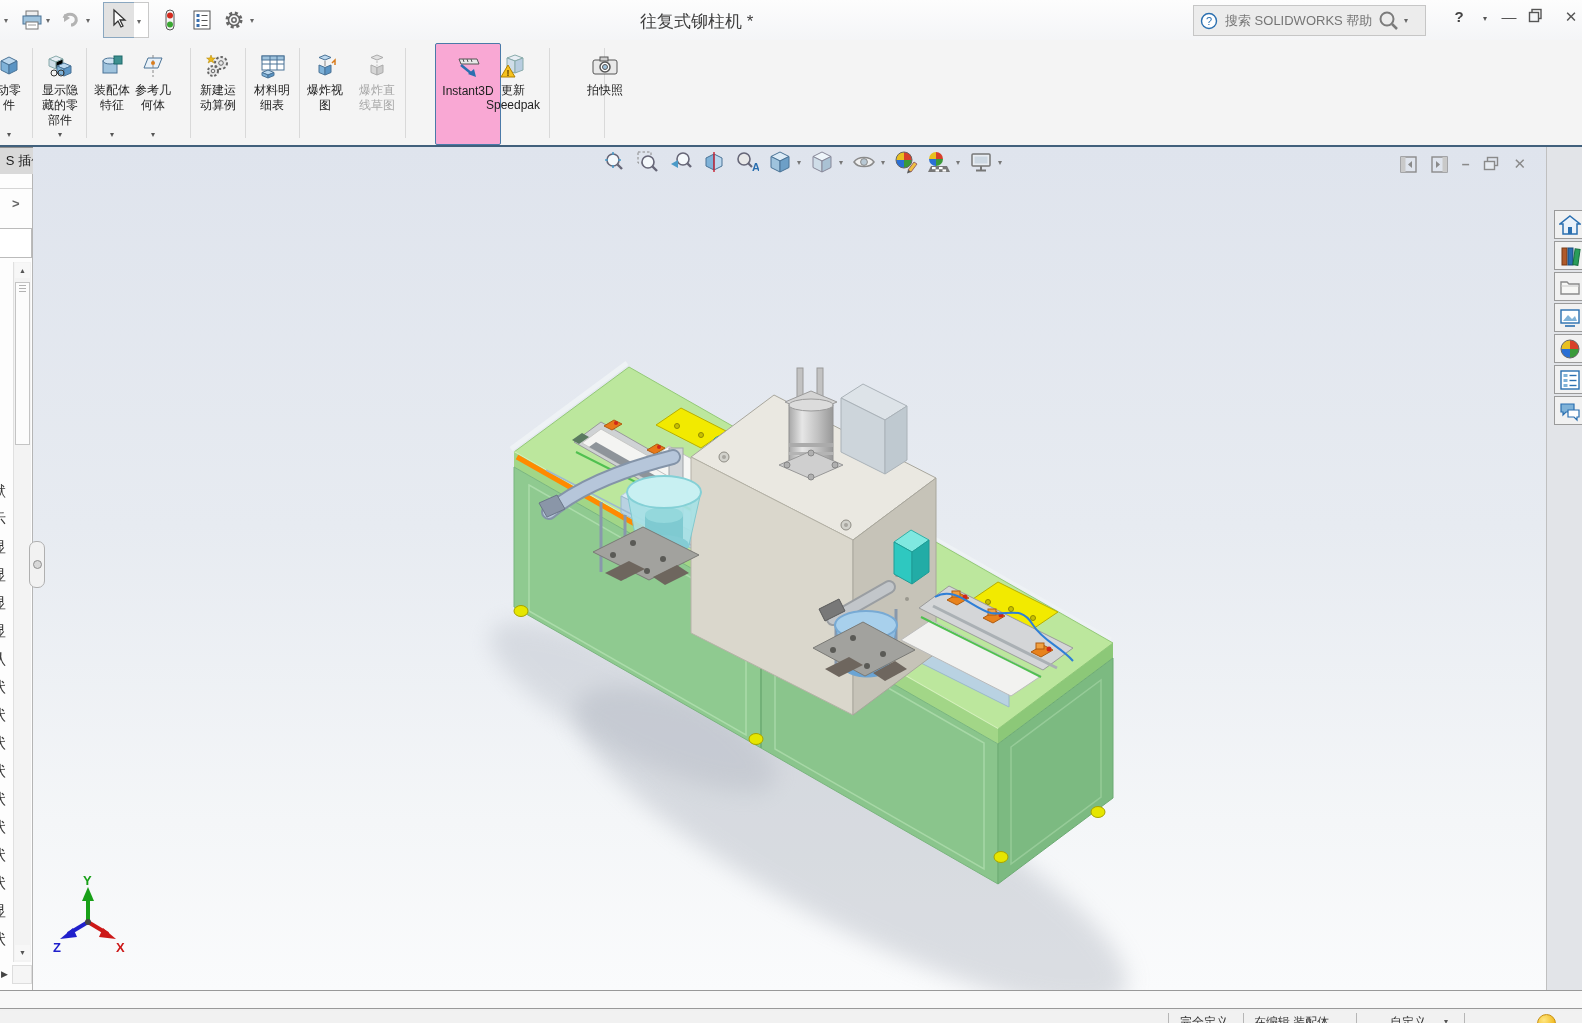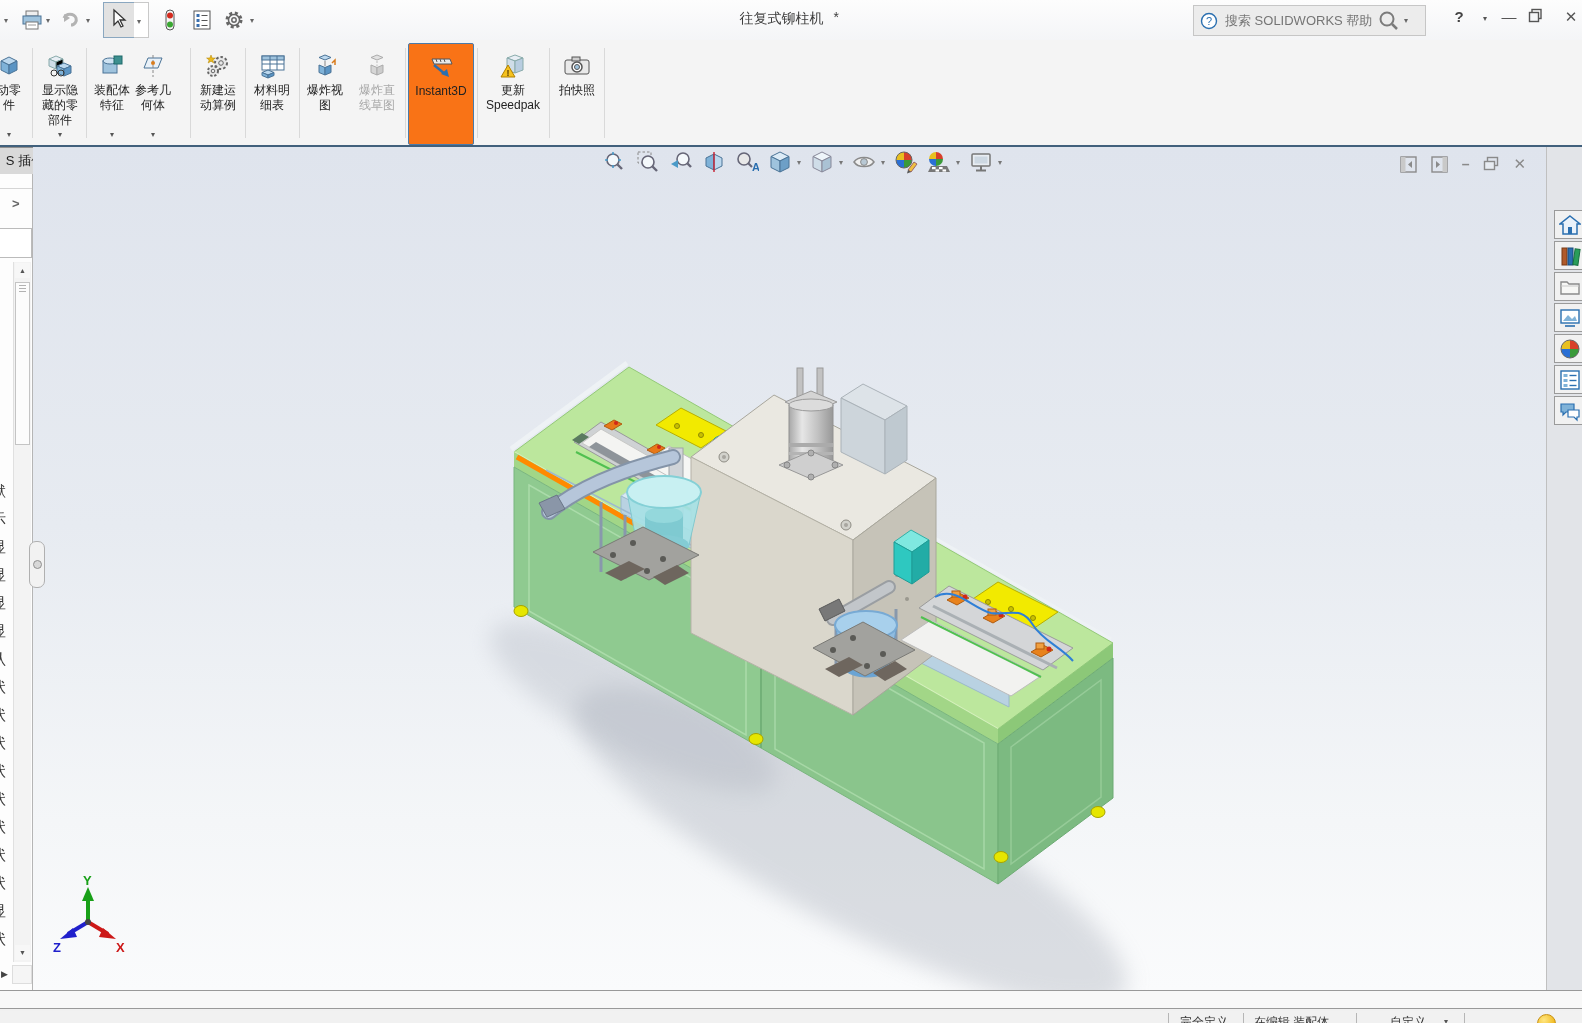--- a/index.html
+++ b/index.html
@@ -6,33 +6,33 @@
   body{width:1582px;height:1023px;overflow:hidden;position:relative;
        font-family:"Liberation Sans","DejaVu Sans",sans-serif;
        background:#f0f0f0;-webkit-font-smoothing:antialiased;}
   .abs{position:absolute;}
   
   #titlebar{left:0;top:0;width:1582px;height:40px;background:linear-gradient(#fdfdfd,#f4f5f7);}
   .qicon{position:absolute;top:8px;width:24px;height:24px;display:flex;align-items:center;justify-content:center;}
   .caret{position:absolute;top:16px;font-size:8px;color:#666;}
   #select-box{position:absolute;left:103px;top:2px;width:30px;height:34px;background:#e2e2e2;border:1px solid #8aa7c0;}
   #select-caret-box{position:absolute;left:134px;top:2px;width:14px;height:34px;background:#fff;border:1px solid #c9c9c9;border-left:none;}
-  #win-title{left:640px;top:10px;width:300px;text-align:center;font-size:14px;color:#3e3e3e;font-family:Liberation Mono, monospace;}
+  #win-title{left:640px;top:10px;width:300px;text-align:left;font-size:17px;color:#3e3e3e;}
   #searchbox{left:1193px;top:5px;width:231px;height:29px;background:#ececec;border:1px solid #c6c6c6;display:flex;align-items:center;}
   #searchbox input{border:none;background:transparent;outline:none;font-size:13px;color:#444;width:150px;font-family:inherit;}
   .tb-ctrl{position:absolute;top:8px;font-size:15px;color:#555;width:22px;text-align:center;}
   
   #ribbon{left:0;top:40px;width:1582px;height:105px;background:#f4f4f4;border-bottom:2px solid #41607c;}
   .rsep{position:absolute;top:8px;height:90px;width:1px;background:#d9d9d9;}
   .rbtn{position:absolute;top:3px;height:100px;text-align:center;font-size:12px;color:#222;cursor:default;}
   .rbtn .ricon{height:30px;margin-top:8px;display:flex;justify-content:center;align-items:center;}
   .rbtn .lbl{white-space:pre-line;line-height:15px;margin-top:2px;}
   .rbtn .dd{font-size:8px;color:#555;position:absolute;bottom:4px;left:0;right:0;}
   .rbtn.disabled{color:#a8a8a8;}
-  .rbtn.active{border:1px solid #4a7aa8;background:#f97316;border-radius:2px;}
+  .rbtn.active{border:1px solid #4a7aa8;background:#f9a8d4;border-radius:2px;margin-left:27px;}
   
   #tabbar{left:0;top:147px;width:208px;height:27px;background:#c9c9c9;}
   .tab{position:absolute;top:0;height:26px;background:#d9d9d9;border:1px solid #8f8f8f;box-sizing:border-box;
        font-size:13px;color:#1d1d1d;display:flex;align-items:center;justify-content:center;}
   
   #viewport{left:33px;top:147px;width:1513px;height:843px;
      background:linear-gradient(180deg,#dfe4ed 0%,#e7ebf1 45%,#f4f6f8 80%,#fafbfc 100%);}
   #headsup{left:570px;top:3px;display:flex;align-items:center;gap:9px;}
   .hicon{width:24px;height:24px;}
   .hcaret{font-size:8px;color:#777;margin-left:-4px;}
@@ -294,21 +294,21 @@
           <polygon points="7,5 15,8 15,20 7,17" fill="#cfdde8" stroke="#8aa"></polygon>
           <polygon points="23,5 15,8 15,20 23,17" fill="#b8cde0" stroke="#8aa"></polygon>
           <polygon points="8,12 15,24 1,24" fill="#f6c21e" stroke="#b08000"></polygon>
           <text x="8" y="22.5" font-size="9" text-anchor="middle" fill="#5a3c00" font-family="Liberation Sans,sans-serif" font-weight="bold">!</text>
         </svg>
     </div>
     <div class="lbl">更新
 Speedpak</div>
   </div>
 
-  <div class="rbtn" style="left:552px;width:50px">
+  <div class="rbtn" style="left:580px;width:50px">
     <div class="ricon">
       <svg width="28" height="24" viewBox="0 0 28 24">
           <rect x="2" y="6" width="24" height="14" rx="2" fill="#e9e9e9" stroke="#555"></rect>
           <rect x="9" y="3" width="8" height="4" fill="#cfcfcf" stroke="#555"></rect>
           <circle cx="14" cy="13" r="5" fill="#fff" stroke="#555" stroke-width="1.5"></circle>
           <circle cx="14" cy="13" r="2.5" fill="#9fc3dd" stroke="#555"></circle>
         </svg>
     </div>
     <div class="lbl">拍快照</div>
   </div>

